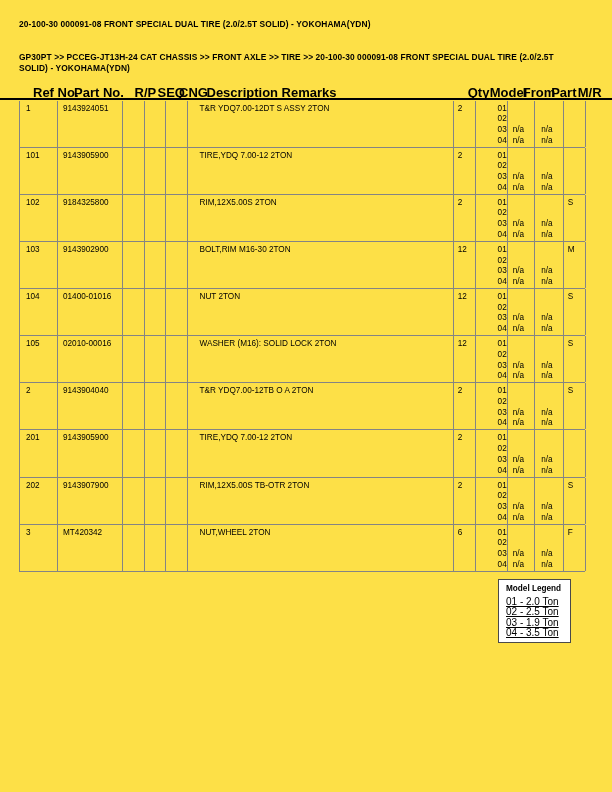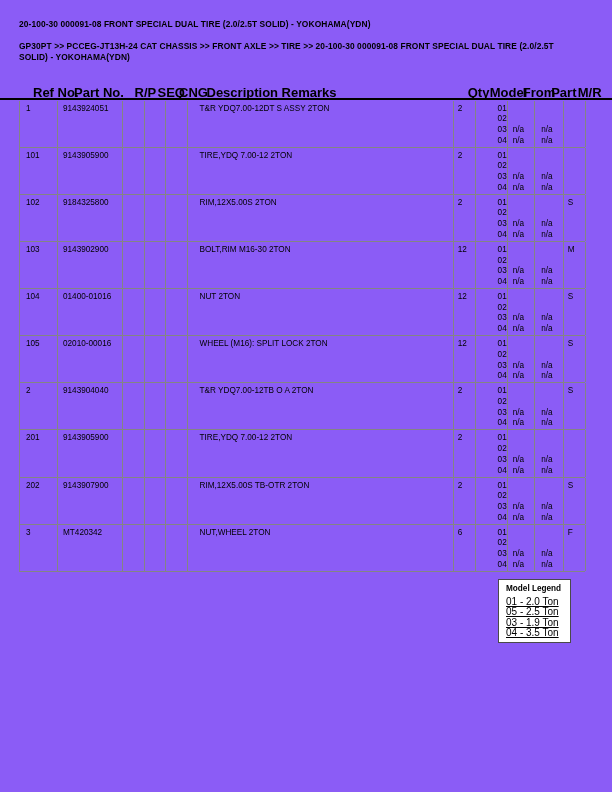--- a/index.html
+++ b/index.html
@@ -4,32 +4,32 @@
 <style>
   * { margin: 0; padding: 0; box-sizing: border-box; }
   html, body { background: #ffffff; }
   body {
     width: 612px; height: 792px;
     font-family: "Liberation Sans", sans-serif;
     color: #000;
     position: relative;
     overflow: hidden;
   }
-  .page { position: absolute; inset: 0; background: #8b5cf6; }
+  .page { position: absolute; inset: 0; background: #fde047; }
 
   
   .page { --cols: 38px 64.5px 22px 21.5px 21.5px 266.2px 22px 32px 27.5px 28.5px 22px; }
 
   .title {
     position: absolute; left: 19px; top: 19px;
     font-size: 8.4px; font-weight: bold; white-space: nowrap;
     letter-spacing: 0.1px;
   }
   .breadcrumb {
-    position: absolute; left: 19px; top: 41px; width: 566px;
+    position: absolute; left: 19px; top: 52px; width: 566px;
     font-size: 8.4px; font-weight: bold; line-height: 10.6px;
     letter-spacing: 0.1px;
   }
 
   .colhead {
     position: absolute; left: 31px; top: 85px; width: 565.7px;
     display: grid; grid-template-columns: var(--cols);
     font-size: 13px; font-weight: bold;
   }
   .colhead span { white-space: nowrap; }
@@ -229,21 +229,21 @@
 n/a</div>
     <div class="cell c-mr">S</div>
   </div>
 
   <div class="row">
     <div class="cell c-ref">105</div>
     <div class="cell c-part">02010-00016</div>
     <div class="cell c-rp"></div>
     <div class="cell c-seq"></div>
     <div class="cell c-cng"></div>
-    <div class="cell c-desc">WHEEL (M16): SPLIT LOCK 2TON</div>
+    <div class="cell c-desc">WASHER (M16): SOLID LOCK 2TON</div>
     <div class="cell c-qty">12</div>
     <div class="cell c-model stack">01
 02
 03
 04</div>
     <div class="cell c-from stack">&nbsp;
 &nbsp;
 n/a
 n/a</div>
     <div class="cell c-upto stack">&nbsp;
@@ -343,19 +343,19 @@
 n/a
 n/a</div>
     <div class="cell c-mr">F</div>
   </div>
 </div>
 
   <div class="legend">
     <div class="legend-title">Model Legend</div>
     <div id="legend-items">
         <div class="legend-item">01 - 2.0 Ton</div>
-        <div class="legend-item">05 - 2.5 Ton</div>
+        <div class="legend-item">02 - 2.5 Ton</div>
         <div class="legend-item">03 - 1.9 Ton</div>
         <div class="legend-item">04 - 3.5 Ton</div>
       </div>
   </div>
 
 </div>
 
 </body></html>

